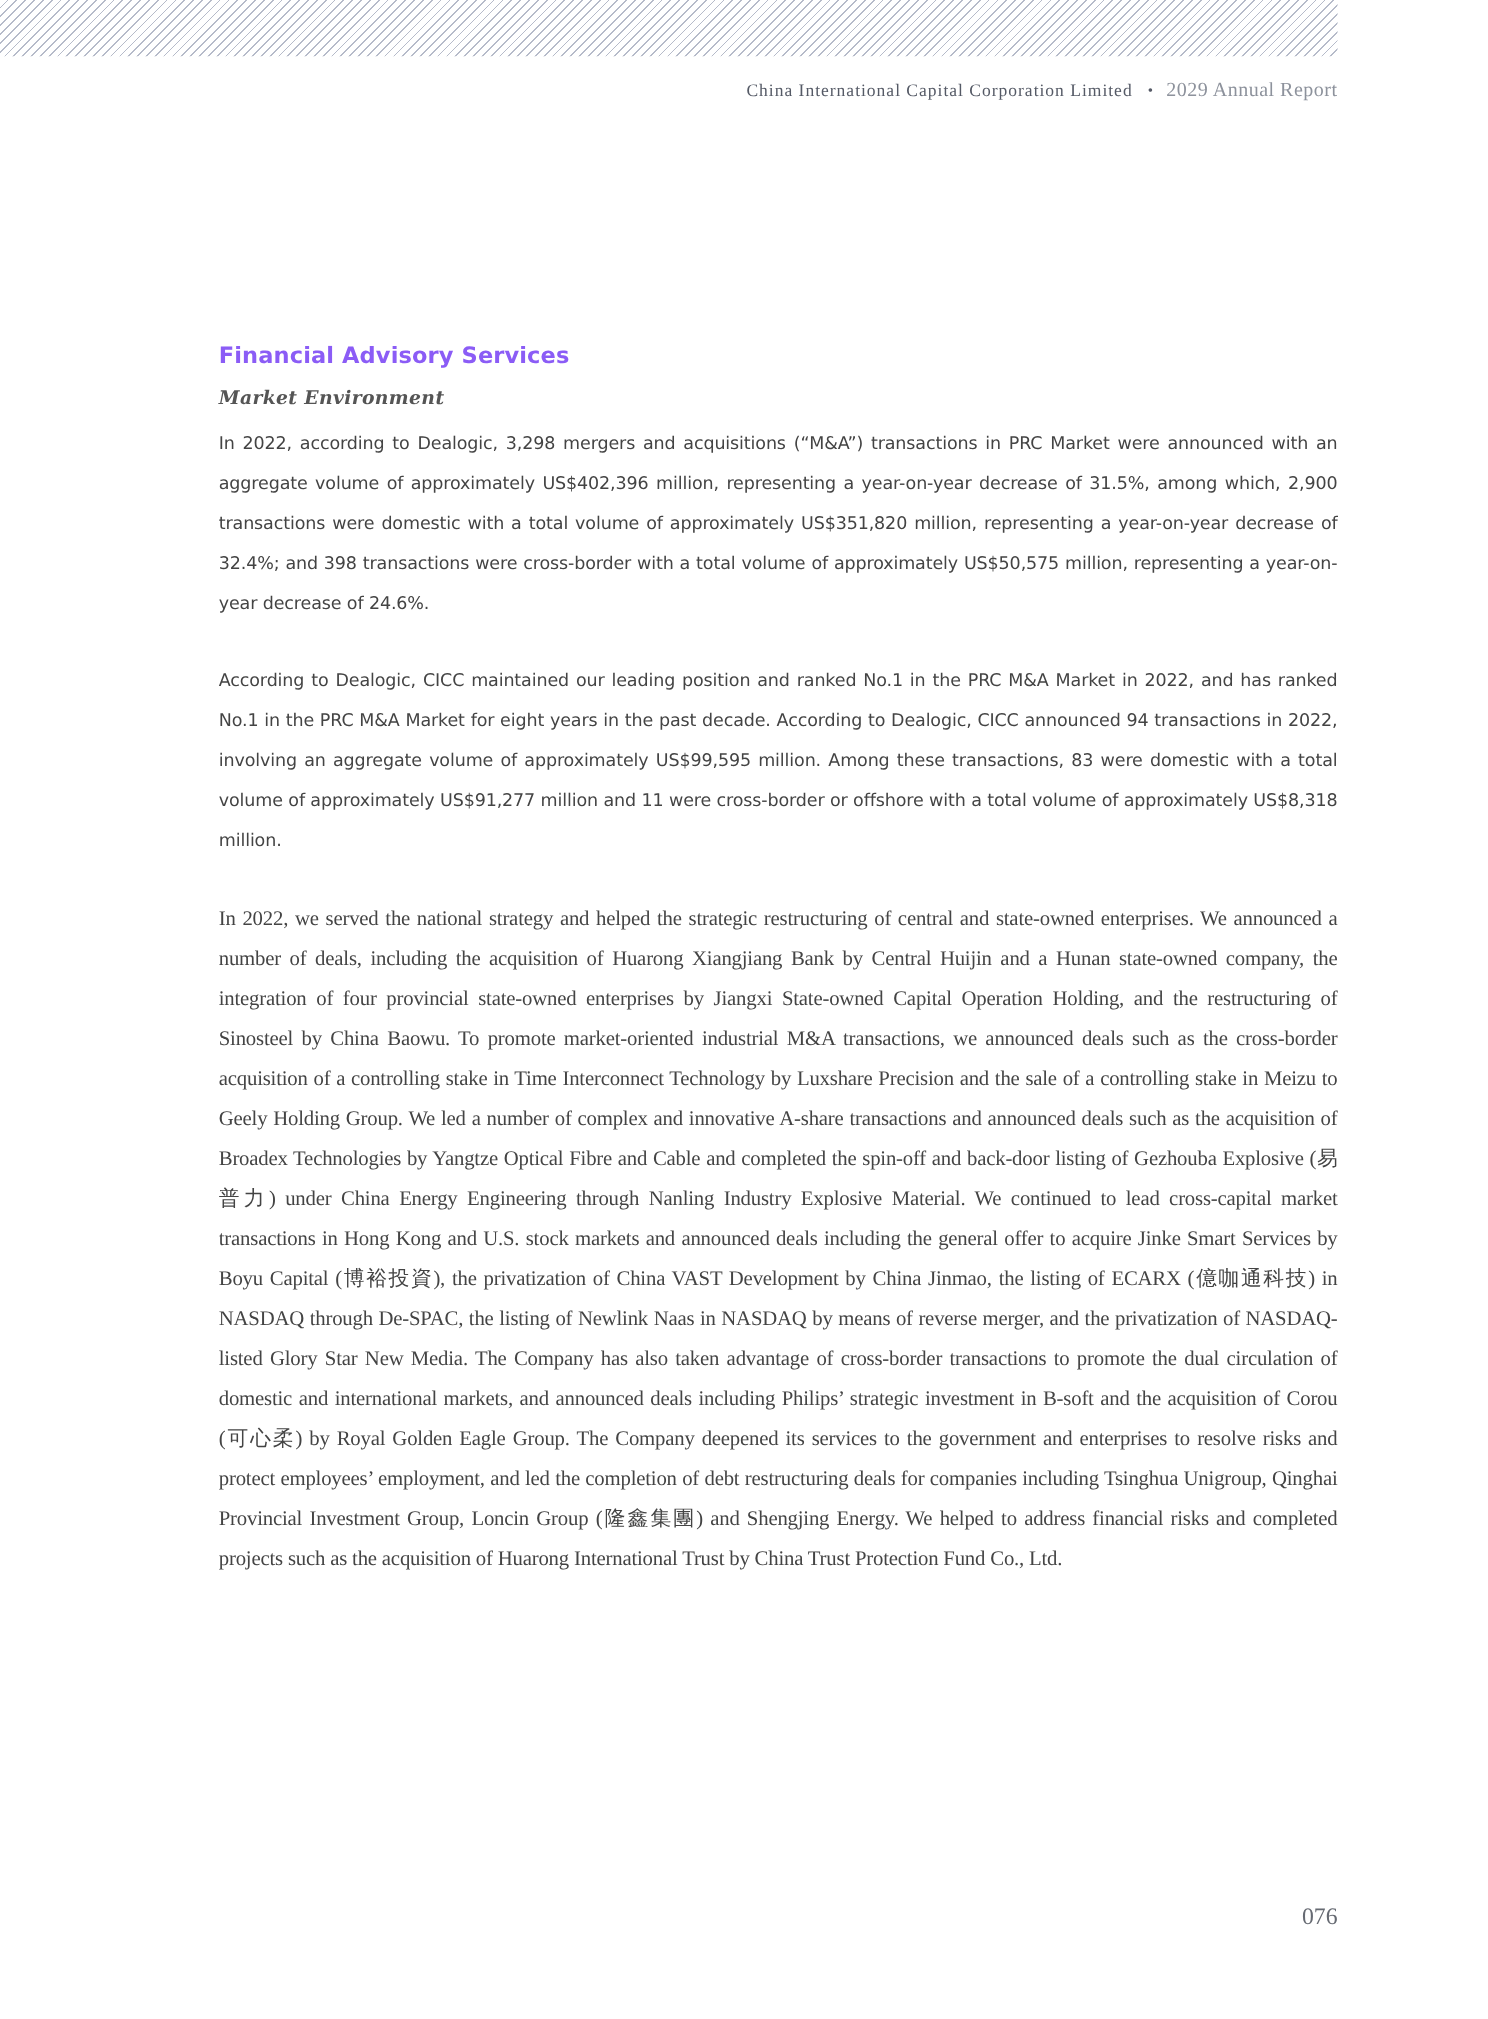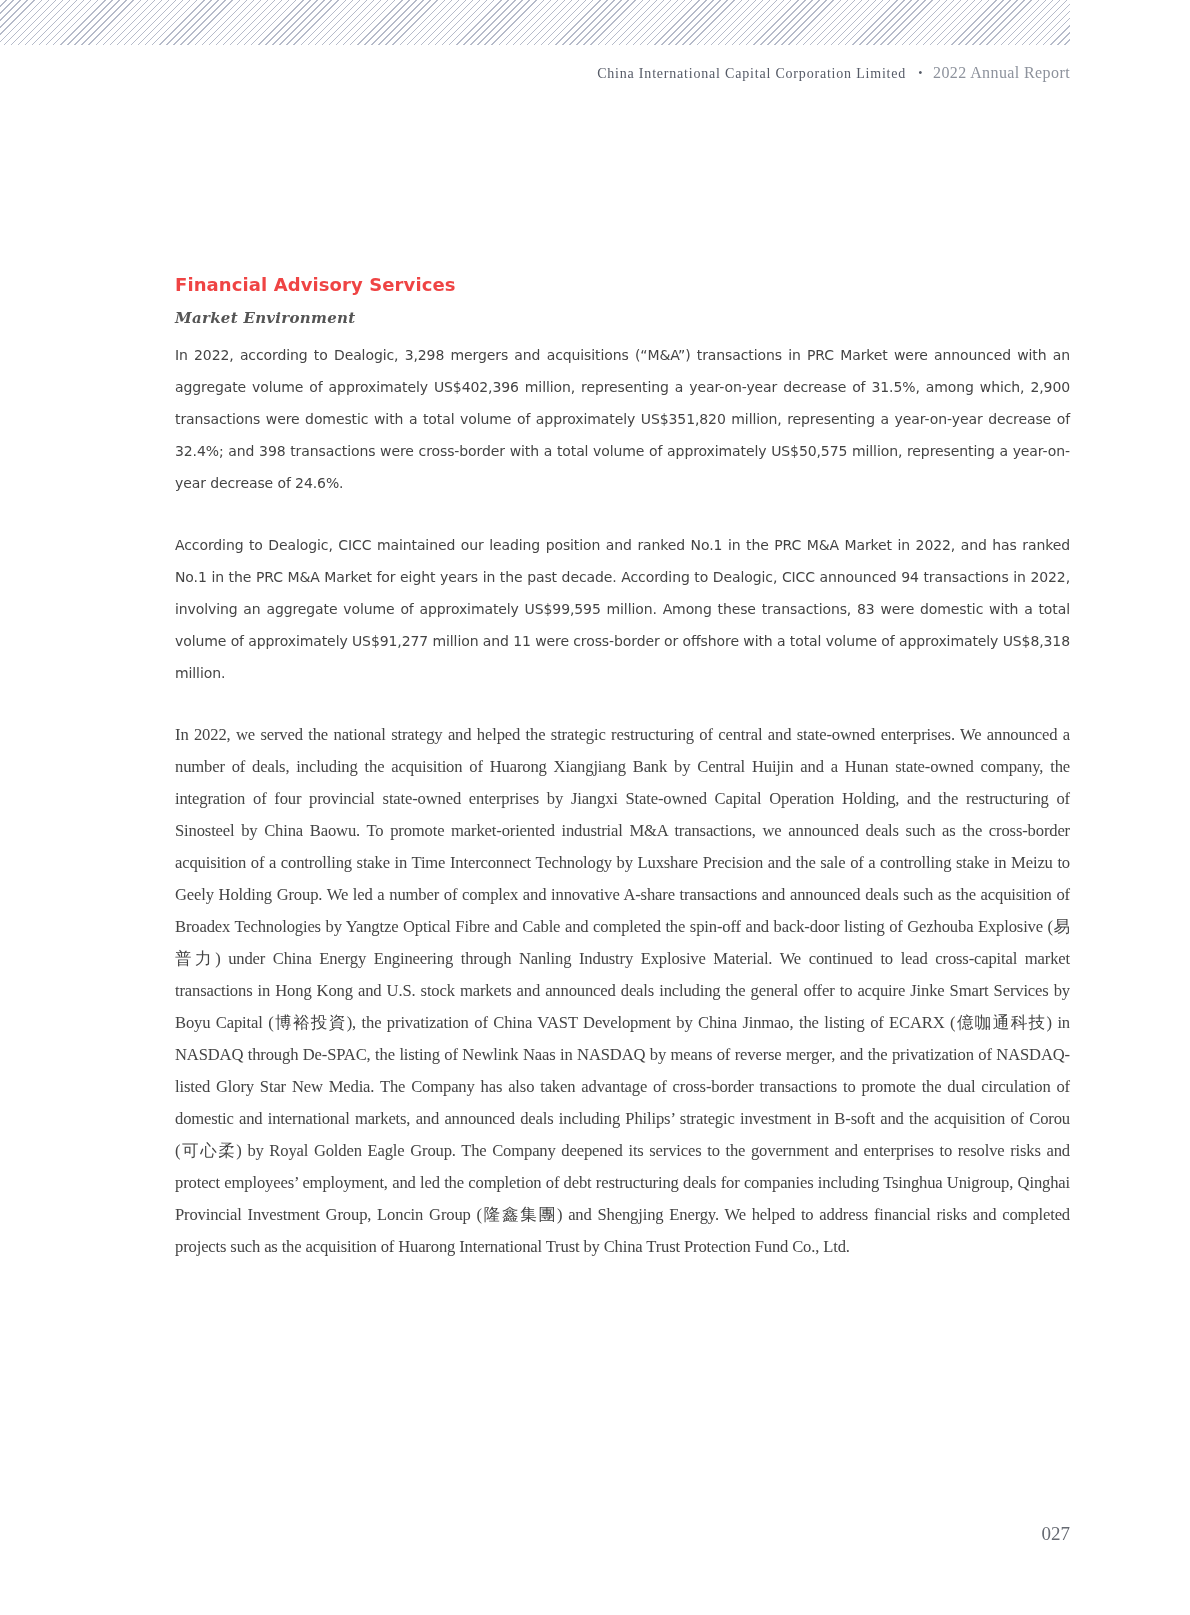--- a/index.html
+++ b/index.html
@@ -56,21 +56,21 @@
     }
     .content {
       position: absolute;
       left: 175px;
       top: 274px;
       width: 895px;
     }
     .section-title {
       font-family: "DejaVu Sans", "Liberation Sans", sans-serif;
       font-weight: bold;
-      color: #ef4444;
+      color: #8b5cf6;
       font-size: 18px;
       margin: 0 0 14px 0;
       letter-spacing: 0.1px;
     }
     .subheading {
       font-family: "DejaVu Serif", "Liberation Serif", serif;
       font-style: italic;
       color: #555555;
       font-size: 15px;
       margin: 0 0 12px 0;
@@ -102,31 +102,31 @@
     }
   </style>
 </head>
 <body>
 
 <div class="hatch-band"></div>
 
 <div class="running-header">
   <span class="company">China International Capital Corporation Limited</span>
   <span class="bullet">•</span>
-  <span class="report">2022 Annual Report</span>
+  <span class="report">2029 Annual Report</span>
 </div>
 
 <div class="content">
   <h2 class="section-title">Financial Advisory Services</h2>
 
   <h3 class="subheading">Market Environment</h3>
   <p class="para">In 2022, according to Dealogic, 3,298 mergers and acquisitions (“M&amp;A”) transactions in PRC Market were announced with an aggregate volume of approximately US$402,396 million, representing a year-on-year decrease of 31.5%, among which, 2,900 transactions were domestic with a total volume of approximately US$351,820 million, representing a year-on-year decrease of 32.4%; and 398 transactions were cross-border with a total volume of approximately US$50,575 million, representing a year-on-year decrease of 24.6%.</p>
 
   <div class="gap-1"></div>
 
   <p class="para">According to Dealogic, CICC maintained our leading position and ranked No.1 in the PRC M&amp;A Market in 2022, and has ranked No.1 in the PRC M&amp;A Market for eight years in the past decade. According to Dealogic, CICC announced 94 transactions in 2022, involving an aggregate volume of approximately US$99,595 million. Among these transactions, 83 were domestic with a total volume of approximately US$91,277 million and 11 were cross-border or offshore with a total volume of approximately US$8,318 million.</p>
 
   <div class="gap-2"></div>
 
   <p class="para narrow">In 2022, we served the national strategy and helped the strategic restructuring of central and state-owned enterprises. We announced a number of deals, including the acquisition of Huarong Xiangjiang Bank by Central Huijin and a Hunan state-owned company, the integration of four provincial state-owned enterprises by Jiangxi State-owned Capital Operation Holding, and the restructuring of Sinosteel by China Baowu. To promote market-oriented industrial M&amp;A transactions, we announced deals such as the cross-border acquisition of a controlling stake in Time Interconnect Technology by Luxshare Precision and the sale of a controlling stake in Meizu to Geely Holding Group. We led a number of complex and innovative A-share transactions and announced deals such as the acquisition of Broadex Technologies by Yangtze Optical Fibre and Cable and completed the spin-off and back-door listing of Gezhouba Explosive (易普力) under China Energy Engineering through Nanling Industry Explosive Material. We continued to lead cross-capital market transactions in Hong Kong and U.S. stock markets and announced deals including the general offer to acquire Jinke Smart Services by Boyu Capital (博裕投資), the privatization of China VAST Development by China Jinmao, the listing of ECARX (億咖通科技) in NASDAQ through De-SPAC, the listing of Newlink Naas in NASDAQ by means of reverse merger, and the privatization of NASDAQ-listed Glory Star New Media. The Company has also taken advantage of cross-border transactions to promote the dual circulation of domestic and international markets, and announced deals including Philips’ strategic investment in B-soft and the acquisition of Corou (可心柔) by Royal Golden Eagle Group. The Company deepened its services to the government and enterprises to resolve risks and protect employees’ employment, and led the completion of debt restructuring deals for companies including Tsinghua Unigroup, Qinghai Provincial Investment Group, Loncin Group (隆鑫集團) and Shengjing Energy. We helped to address financial risks and completed projects such as the acquisition of Huarong International Trust by China Trust Protection Fund Co., Ltd.</p>
 </div>
 
-<div class="page-number">027</div>
+<div class="page-number">076</div>
 
 </body></html>

